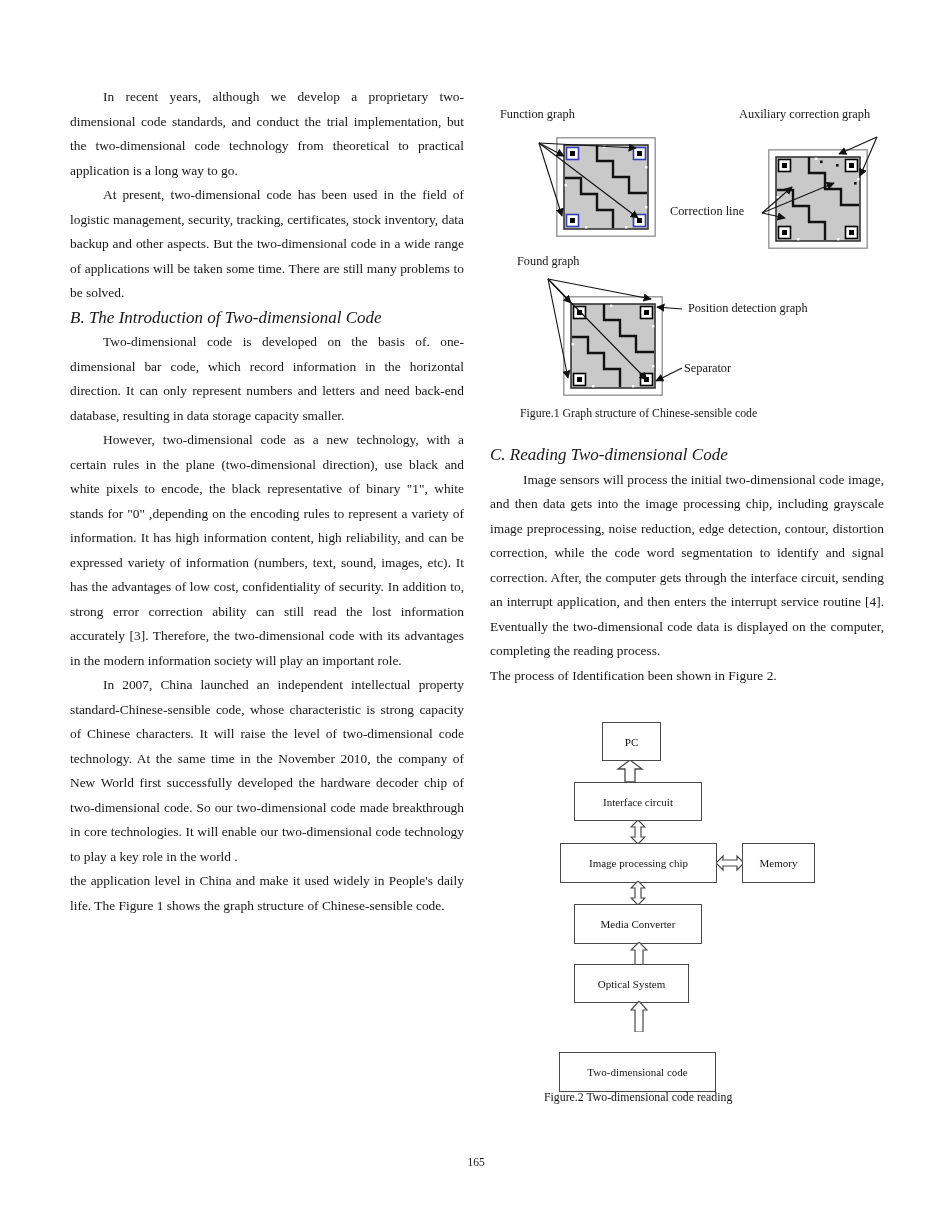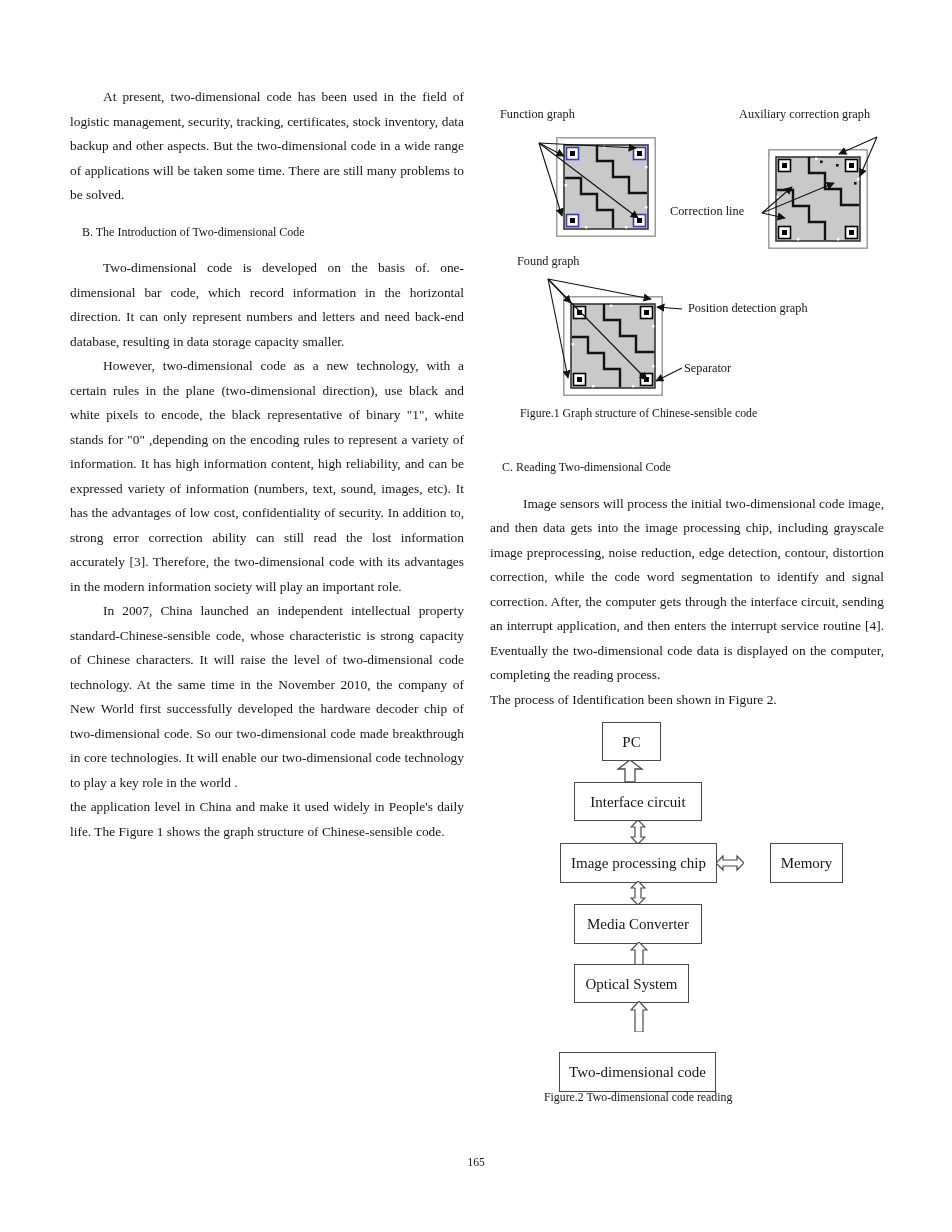--- a/index.html
+++ b/index.html
@@ -3,46 +3,47 @@
 <meta charset="utf-8">
 <style>
   html,body { margin:0; padding:0; background:#ffffff; }
   .page {
     position:relative; width:952px; height:1232px; background:#ffffff;
     font-family:"Liberation Serif", serif; color:#161616; overflow:hidden;
   }
   .textcol { position:absolute; text-align:justify; font-size:13.4px; line-height:24.5px; }
   .para { margin:0; text-indent:33px; }
   .para.noindent { text-indent:0; }
-  .heading { margin:12px; font-size:12px; line-height:24.5px; }
+  .heading { margin:0; font-style:italic; font-size:17px; line-height:24.5px; }
 
   
   .fig1 { position:absolute; left:480px; top:100px; width:410px; height:335px; }
   .fig-label { position:absolute; font-size:12.3px; line-height:14px; white-space:nowrap; }
   .codebox { position:absolute; width:100px; height:100px; }
   .fig-caption { position:absolute; font-size:11.8px; white-space:nowrap; }
   .arrows-overlay { position:absolute; left:0; top:0; pointer-events:none; }
 
   
   .fig2 { position:absolute; left:480px; top:712px; width:410px; height:400px; }
   .flowbox {
     position:absolute; border:1.4px solid #4a4a4a; background:#fff;
     display:flex; align-items:center; justify-content:center;
-    font-size:15px; line-height:14px; text-align:center;
+    font-size:11px; line-height:14px; text-align:center;
   }
   .flowarrow { position:absolute; }
 
   .page-number { position:absolute; left:0; right:0; top:1156px; text-align:center; font-size:11.5px; }
 </style>
 </head>
 <body>
 
 <div class="page">
 
   <div class="textcol" style="left:70px; top:85px; width:394px;">
+    <p class="para">In recent years, although we develop a proprietary two-dimensional code standards, and conduct the trial implementation, but the two-dimensional code technology from theoretical to practical application is a long way to go.</p>
     <p class="para">At present, two-dimensional code has been used in the field of logistic management, security, tracking, certificates, stock inventory, data backup and other aspects. But the two-dimensional code in a wide range of applications will be taken some time. There are still many problems to be solved.</p>
     <p class="heading">B. The Introduction of Two-dimensional Code</p>
     <p class="para">Two-dimensional code is developed on the basis of. one-dimensional bar code, which record information in the horizontal direction. It can only represent numbers and letters and need back-end database, resulting in data storage capacity smaller.</p>
     <p class="para">However, two-dimensional code as a new technology, with a certain rules in the plane (two-dimensional direction), use black and white pixels to encode, the black representative of binary "1", white stands for "0" ,depending on the encoding rules to represent a variety of information. It has high information content, high reliability, and can be expressed variety of information (numbers, text, sound, images, etc). It has the advantages of low cost, confidentiality of security. In addition to, strong error correction ability can still read the lost information accurately [3]. Therefore, the two-dimensional code with its advantages in the modern information society will play an important role.</p>
     <p class="para">In 2007, China launched an independent intellectual property standard-Chinese-sensible code, whose characteristic is strong capacity of Chinese characters. It will raise the level of two-dimensional code technology. At the same time in the November 2010, the company of New World first successfully developed the hardware decoder chip of two-dimensional code. So our two-dimensional code made breakthrough in core technologies. It will enable our two-dimensional code technology to play a key role in the world .</p>
     <p class="para noindent">the application level in China and make it used widely in People's daily life. The Figure 1 shows the graph structure of Chinese-sensible code.</p>
   </div>
 
   <div class="fig1">
     <div class="fig-label" style="left:20px; top:7px;">Function graph</div>
@@ -195,21 +196,21 @@
     <svg class="flowarrow" style="left:150px; top:108px;" width="16" height="24" viewBox="0 0 16 24">
       <polygon points="8,0 1,7 5,7 5,17 1,17 8,24 15,17 11,17 11,7 15,7" fill="#fff" stroke="#4a4a4a" stroke-width="1.2"></polygon>
     </svg>
 
     <div class="flowbox" style="left:80px; top:131px; width:155px; height:38px;">Image processing chip</div>
 
     <svg class="flowarrow" style="left:236px; top:141px;" width="28" height="20" viewBox="0 0 28 20">
       <polygon points="0,10 7,3 7,7 21,7 21,3 28,10 21,17 21,13 7,13 7,17" fill="#fff" stroke="#4a4a4a" stroke-width="1.2"></polygon>
     </svg>
 
-    <div class="flowbox" style="left:262px; top:131px; width:71px; height:38px;margin-left:28px;">Memory</div>
+    <div class="flowbox" style="left:262px; top:131px; width:71px; height:38px;">Memory</div>
 
     <svg class="flowarrow" style="left:150px; top:169px;" width="16" height="24" viewBox="0 0 16 24">
       <polygon points="8,0 1,7 5,7 5,17 1,17 8,24 15,17 11,17 11,7 15,7" fill="#fff" stroke="#4a4a4a" stroke-width="1.2"></polygon>
     </svg>
 
     <div class="flowbox" style="left:94px; top:192px; width:126px; height:38px;">Media Converter</div>
 
     <svg class="flowarrow" style="left:150px; top:230px;" width="18" height="23" viewBox="0 0 18 23">
       <polygon points="9,0 1,8 5,8 5,23 13,23 13,8 17,8" fill="#fff" stroke="#4a4a4a" stroke-width="1.2"></polygon>
     </svg>

